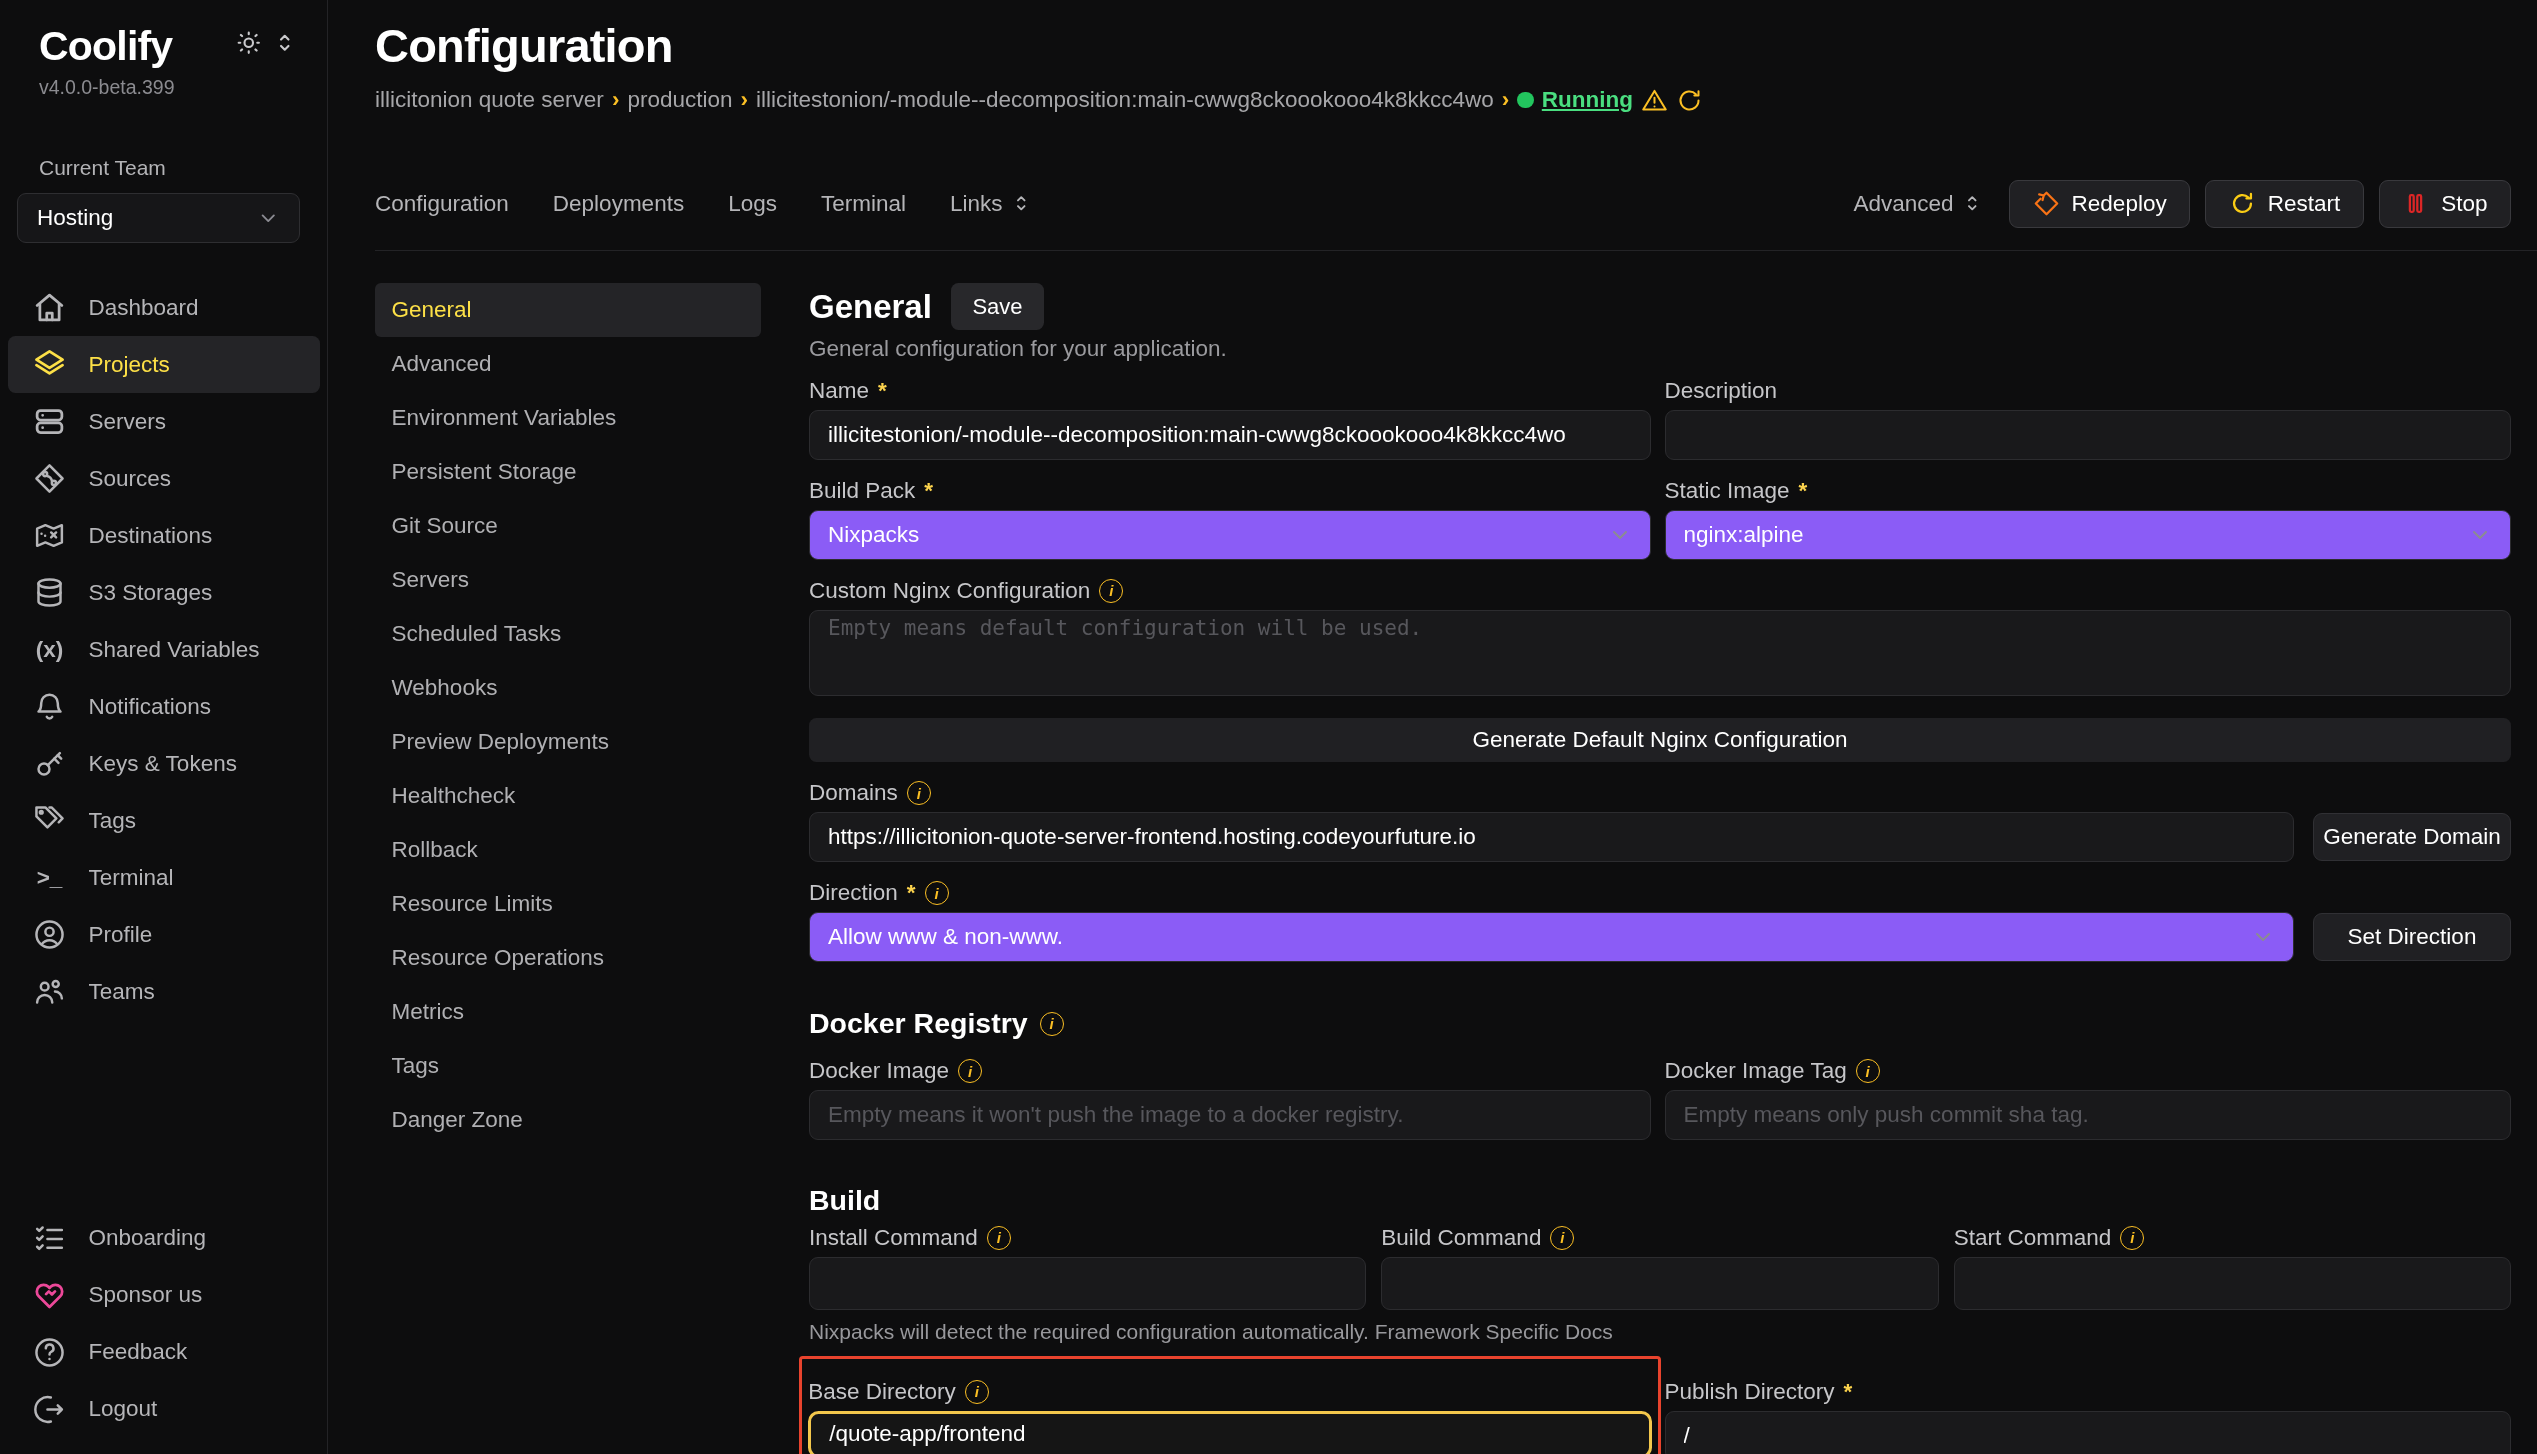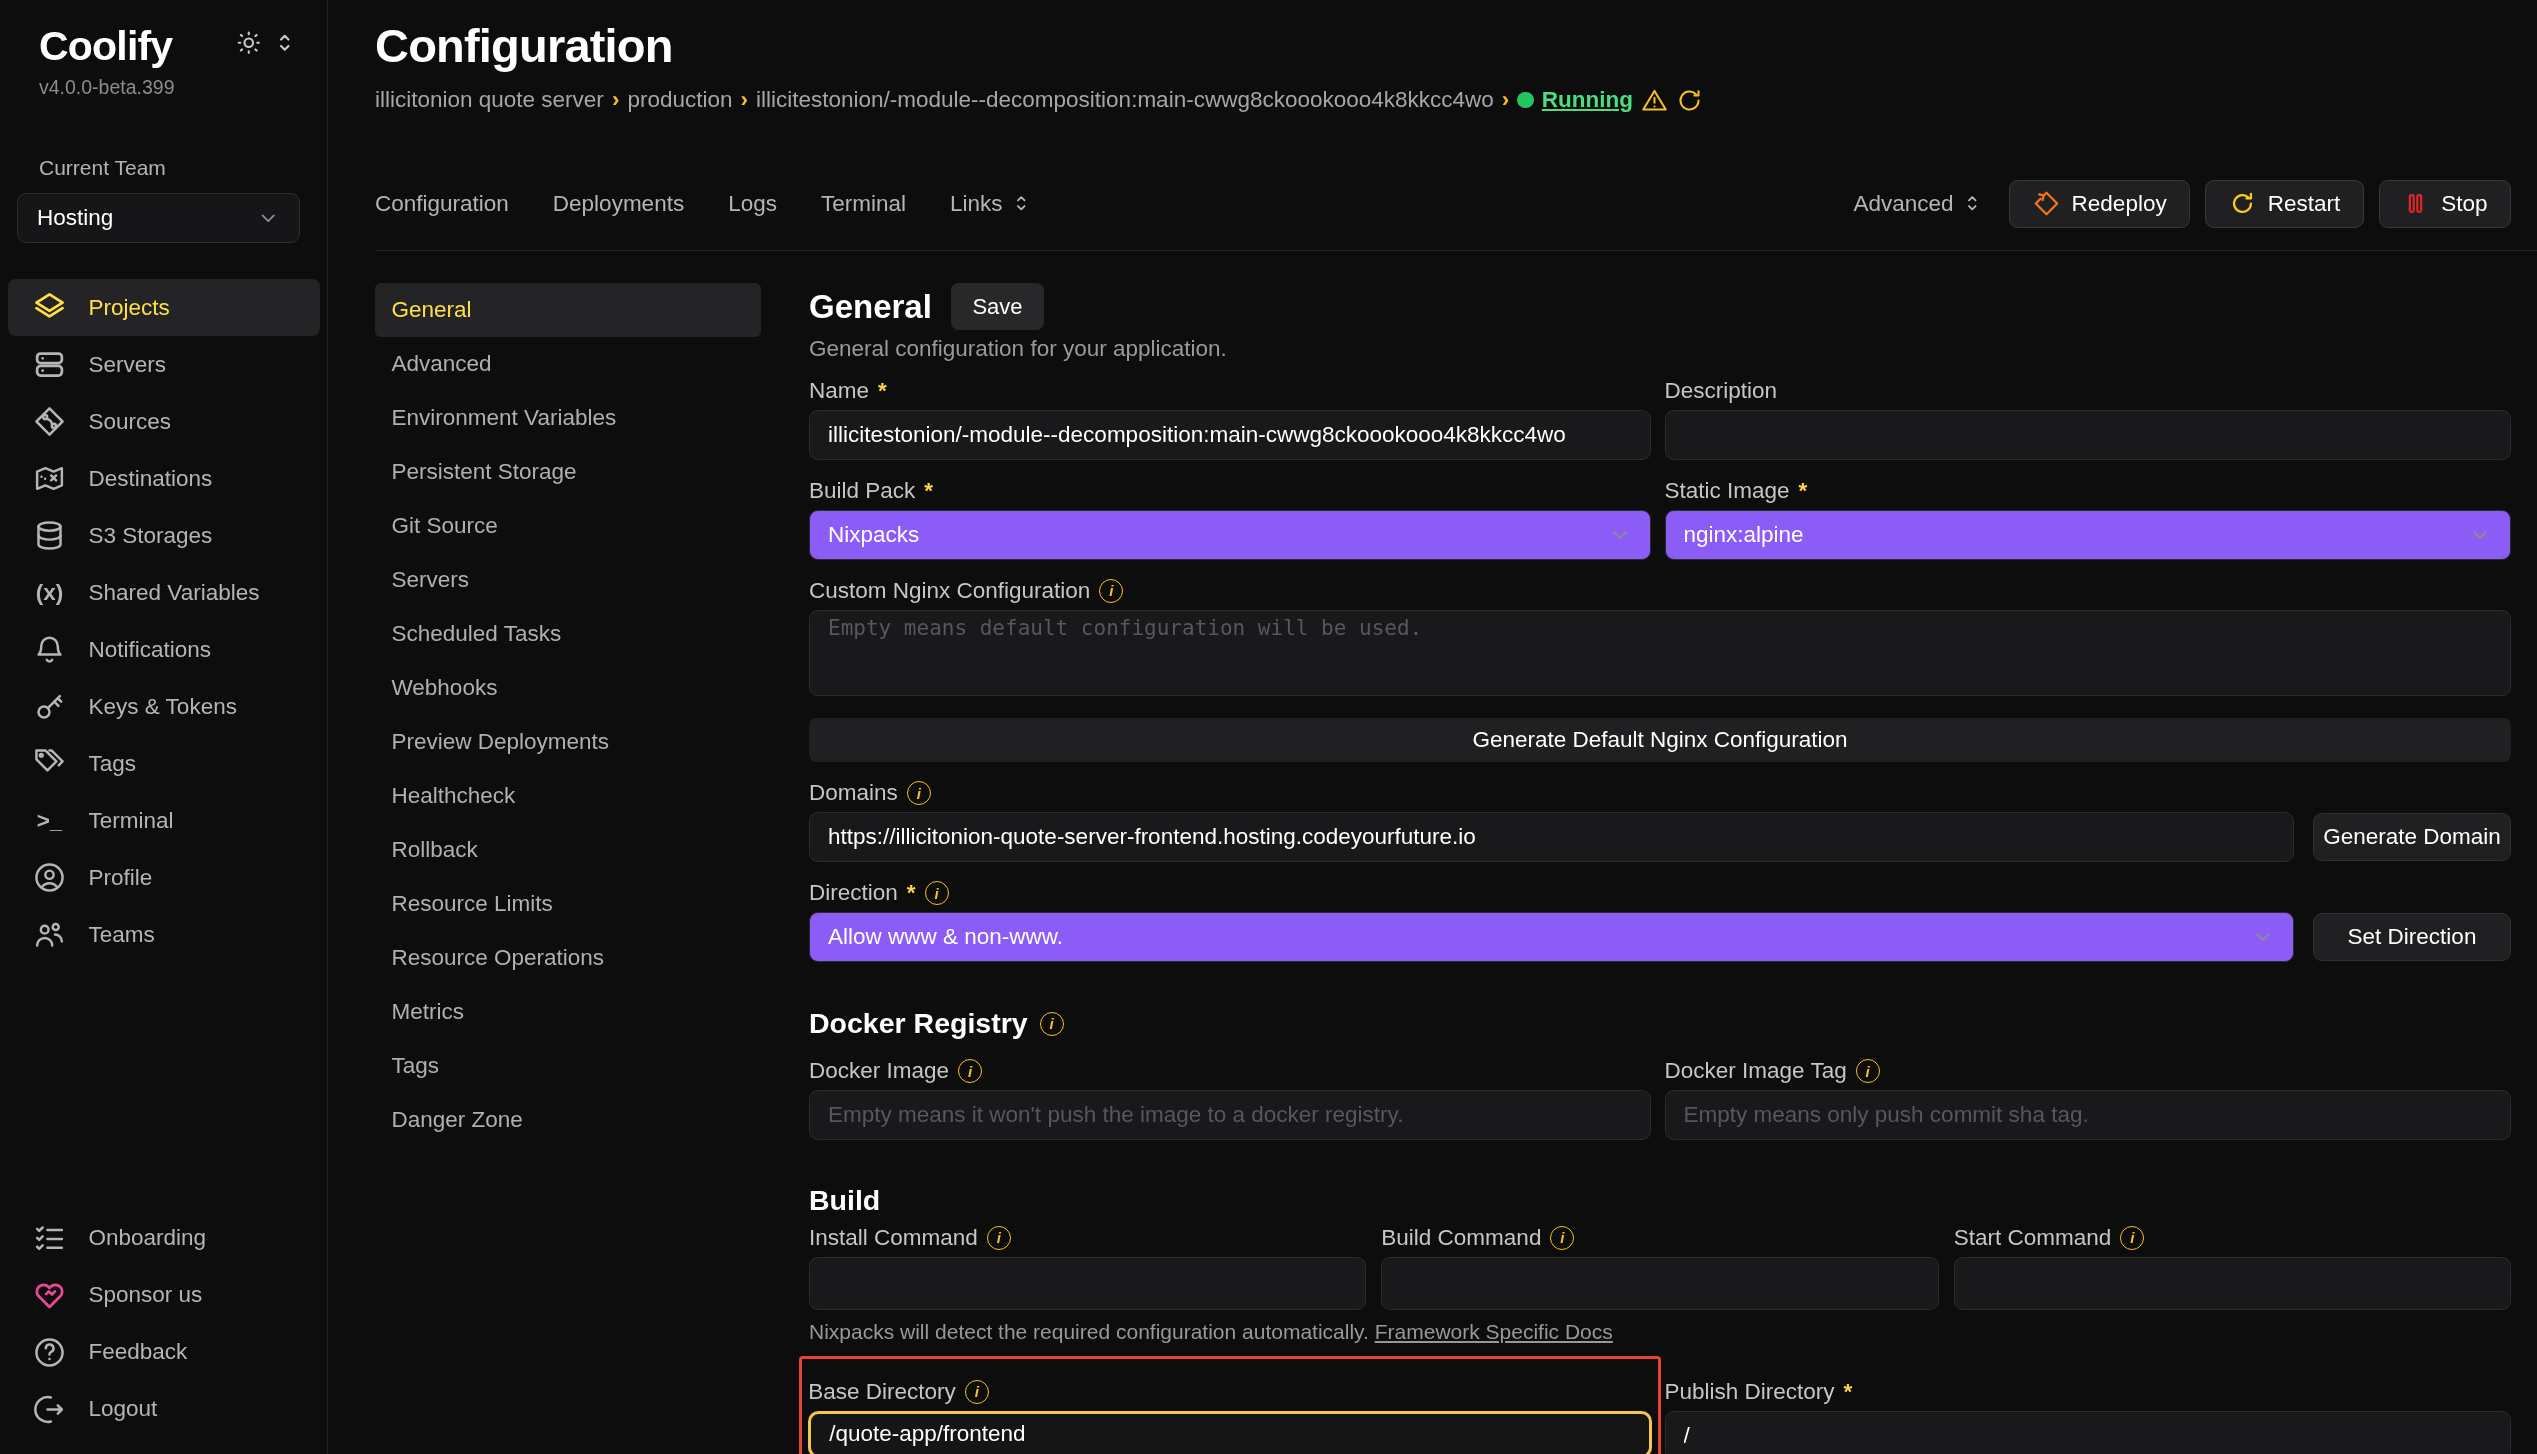--- a/index.html
+++ b/index.html
@@ -87,21 +87,21 @@
   .fullbtn { width:100%; height:44px; margin-top:16.5px; background:#202023; border:none; border-radius:7.5px;
              color:#fff; font-size:22.5px; cursor:pointer; font-family:inherit; }
   .inline-row { display:flex; gap:19.5px; align-items:center; }
   .inline-row .grow { flex:1; min-width:0; }
   .side-btn { flex:none; width:198px; height:48px; background:#202023; border:0.8px solid #303034;
               border-radius:9px; color:#fff; font-size:22.5px; cursor:pointer; font-family:inherit; }
   .h3row { display:flex; align-items:center; gap:12px; margin-top:45px; }
   .h3row.build { margin-top:44px; }
   h3 { font-size:28.5px; font-weight:800; }
   .note { color:#98989c; font-size:21px; margin-top:10.5px; }
-  .note a { color:#98989c; text-decoration:underline; cursor:pointer; }
+  .note a { color:#98989c; cursor:pointer; }
   .base-row { margin-top:35px; }
   .base-row .label { margin:0 0 6px; }
   .annotation { border:3.8px solid #e8432d; border-radius:3.8px; padding:19.5px 6px 3px;
                 margin:-23px -9.8px -6.8px; }
   .input.focused { height:47px; border:3px solid #f3c74c; border-radius:10.5px; background:#151515; }
 </style>
 </head>
 <body>
 
 <div class="page">
@@ -123,20 +123,28 @@
     <div class="version">v4.0.0-beta.399</div>
     <div class="team-label">Current Team</div>
     <div class="team-select">
       <span>Hosting</span>
       <svg viewBox="0 0 24 24" fill="none" stroke="currentColor" stroke-width="2" stroke-linecap="round" stroke-linejoin="round">
           <path d="m6 9 6 6 6-6"></path>
         </svg>
     </div>
 
     <nav class="nav">
+      <div class="nav-item">
+        <svg viewBox="0 0 24 24" fill="none" stroke="currentColor" stroke-width="2" stroke-linecap="round" stroke-linejoin="round">
+            <path d="M3 10.5 12 3l9 7.5"></path>
+            <path d="M5 9.5V21h14V9.5"></path>
+            <path d="M10 21v-5h4v5"></path>
+          </svg>
+        <span>Dashboard</span>
+      </div>
       <div class="nav-item active">
         <svg viewBox="0 0 24 24" fill="none" stroke="currentColor" stroke-width="2" stroke-linecap="round" stroke-linejoin="round">
             <path d="m12 2.5 9.5 6L12 14.5l-9.5-6Z"></path>
             <path d="m2.5 12.5 9.5 6 9.5-6"></path>
             <path d="m2.5 16.5 9.5 6 9.5-6" opacity="0"></path>
           </svg>
         <span>Projects</span>
       </div>
       <div class="nav-item">
         <svg viewBox="0 0 24 24" fill="none" stroke="currentColor" stroke-width="2" stroke-linecap="round" stroke-linejoin="round">

